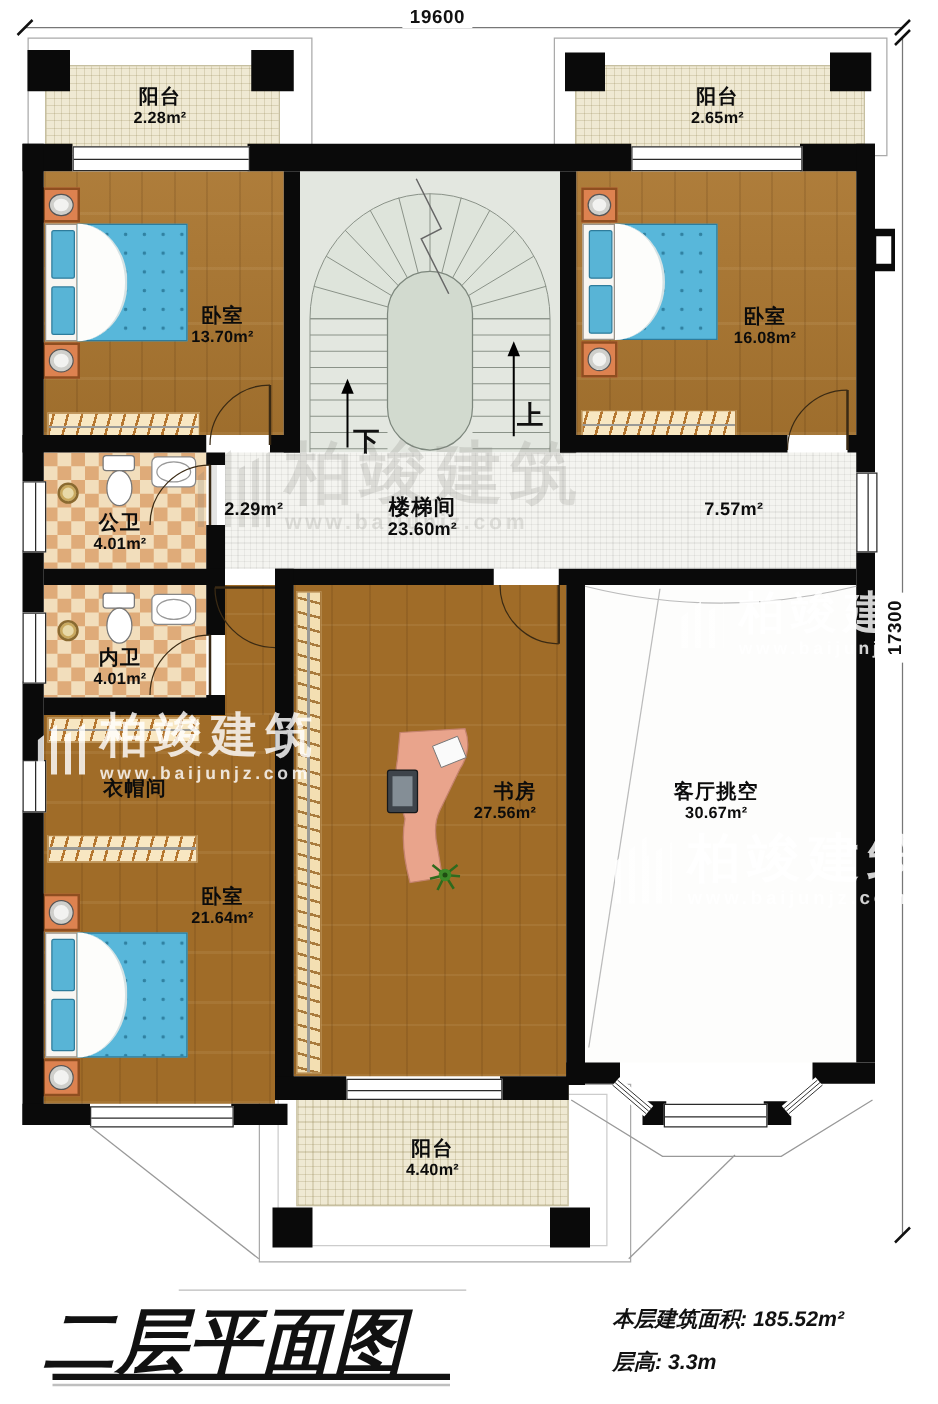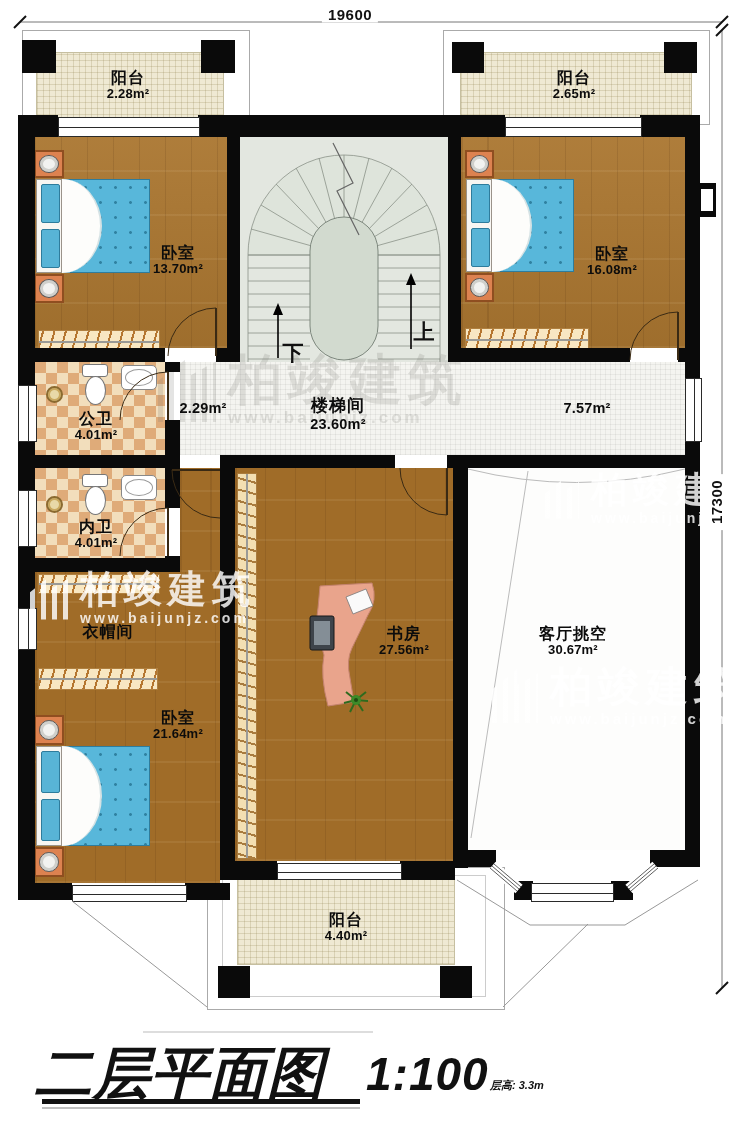--- a/index.html
+++ b/index.html
@@ -358,21 +358,21 @@
     <span class="rname">内卫</span>
     <span class="rarea">4.01m²</span>
   </div>
   <div class="abs rlabel" style="left:108px;top:632px;text-align:center;">
     <span class="rname">衣帽间</span>
   </div>
   <div class="abs rlabel" style="left:178px;top:726px;">
     <span class="rname">卧室</span>
     <span class="rarea">21.64m²</span>
   </div>
-  <div class="abs rlabel" style="left:404px;top:642px;">
+  <div class="abs rlabel" style="left:404px;top:642px;align-items:flex-end;">
     <span class="rname">书房</span>
     <span class="rarea">27.56m²</span>
   </div>
   <div class="abs rlabel" style="left:573px;top:642px;justify-content:space-between;">
     <span class="rname">客厅挑空</span>
     <span class="rarea">30.67m²</span>
   </div>
   <div class="abs rlabel" style="left:346px;top:928px;">
     <span class="rname">阳台</span>
     <span class="rarea">4.40m²</span>
@@ -399,19 +399,22 @@
     <div class="logo" style="width:46px;height:54px;"></div>
     <div class="colm">
       <span class="brand" style="font-size:42px;">柏竣建筑</span>
       <span class="url" style="font-size:15px;">www.baijunjz.com</span>
     </div>
   </div>
 
   <span class="abs t-line" style="left:35px;top:1036px;font-size:57px;font-weight:900;letter-spacing:1px;">二层平面图</span>
   <i class="abs t-line" style="left:42px;top:1099px;width:318px;height:5px;background:#111;"></i>
   <i class="abs t-line" style="left:42px;top:1107px;width:318px;height:2px;background:#bfbfbf;"></i>
-  <span class="abs t-line" style="left:366px;top:1047px;font-size:46px;font-weight:700;letter-spacing:1px;">1:100</span>
-  <div class="abs t-line" style="left:490px;top:1078px;font-size:11px;font-weight:600;white-space:nowrap;">
+  <div class="abs t-line" style="left:490px;top:1044px;font-size:17px;font-weight:600;white-space:nowrap;">
+    <span>本层建筑面积:</span>
+    <span>185.52m²</span>
+  </div>
+  <div class="abs t-line" style="left:490px;top:1078px;font-size:17px;font-weight:600;white-space:nowrap;">
     <span>层高:</span>
     <span>3.3m</span>
   </div>
 
 </div>
 
 </body></html>

